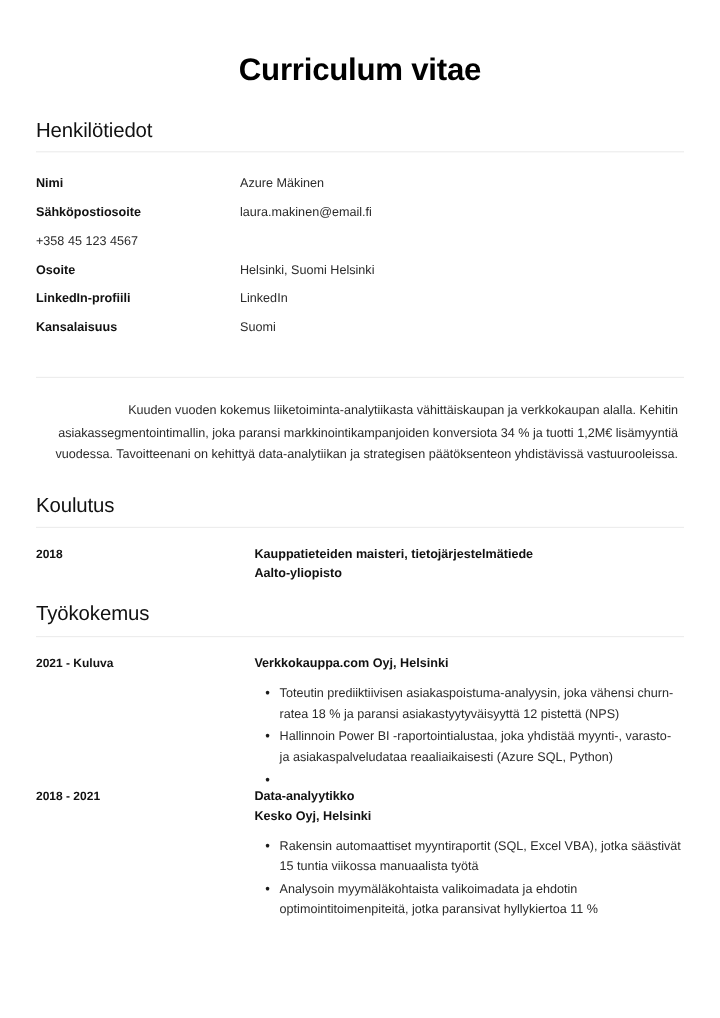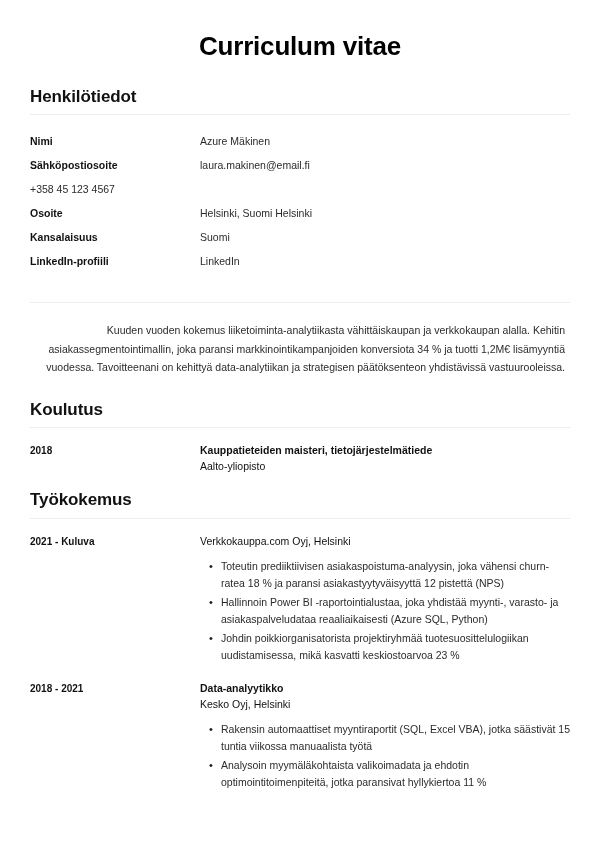--- a/index.html
+++ b/index.html
@@ -11,41 +11,41 @@
     width: 600px;
     height: 848px;
     font-family: "Liberation Sans", sans-serif;
     color: #1a1a1a;
     -webkit-font-smoothing: antialiased;
   }
   .page {
     width: 600px;
     height: 848px;
     box-sizing: border-box;
-    padding: 0 30px;
+    padding: 12px 30px;
     background: #ffffff;
     position: relative;
     overflow: hidden;
   }
   .doc-title {
     text-align: center;
     font-size: 26px;
     font-weight: bold;
     letter-spacing: -0.2px;
     color: #000000;
     margin: 0;
     padding-top: 31px;
     line-height: 1.2;
   }
   .section {
     margin-top: 0;
   }
   .section-heading {
     font-size: 17px;
-    font-weight: bold;
+    font-weight: normal;
     color: #111111;
     margin: 0;
     line-height: 1.25;
     letter-spacing: -0.1px;
   }
   .section-rule {
     height: 1px;
     background: #ededed;
     margin-top: 7px;
     width: 540px;
@@ -94,30 +94,31 @@
     flex: 0 0 170px;
     font-size: 10px;
     font-weight: bold;
     color: #111111;
     line-height: 1.5;
     padding-top: 1px;
   }
   .entry-body {
     flex: 1 1 auto;
     min-width: 0;
+    margin-left: 12px;
   }
   .entry-title {
     font-size: 10.5px;
     font-weight: bold;
     color: #111111;
     line-height: 1.55;
   }
   .entry-org {
     font-size: 10.5px;
-    font-weight: normal;
+    font-weight: bold;
     color: #111111;
     line-height: 1.55;
   }
   .entry-bullets {
     margin: 9px 0 0 0;
     padding-left: 21px;
     list-style: none;
   }
   .entry-bullets li {
     position: relative;
@@ -166,27 +167,27 @@
       <div class="detail-row">
         <div class="detail-value">+358 45 123 4567</div>
       </div>
 
       <div class="detail-row">
         <div class="detail-label">Osoite</div>
         <div class="detail-value">Helsinki, Suomi Helsinki</div>
       </div>
 
       <div class="detail-row">
+        <div class="detail-label">LinkedIn-profiili</div>
+        <div class="detail-value">LinkedIn</div>
+      </div>
+
+      <div class="detail-row">
         <div class="detail-label">Kansalaisuus</div>
         <div class="detail-value">Suomi</div>
-      </div>
-
-      <div class="detail-row">
-        <div class="detail-label">LinkedIn-profiili</div>
-        <div class="detail-value">LinkedIn</div>
       </div>
 
     </div>
   </div>
 
   <div class="spacer-md"></div>
 
   <div class="section">
     <div class="section-rule"></div>
     <div class="summary-block">
@@ -223,21 +224,20 @@
           <li>
             <span class="bullet-dot">•</span>
             <span>Toteutin prediiktiivisen asiakaspoistuma-analyysin, joka vähensi churn-ratea 18 % ja paransi asiakastyytyväisyyttä 12 pistettä (NPS)</span>
           </li>
           <li>
             <span class="bullet-dot">•</span>
             <span>Hallinnoin Power BI -raportointialustaa, joka yhdistää myynti-, varasto- ja asiakaspalveludataa reaaliaikaisesti (Azure SQL, Python)</span>
           </li>
           <li>
             <span class="bullet-dot">•</span>
-            <span>Johdin poikkiorganisatorista projektiryhmää tuotesuosittelulogiikan uudistamisessa, mikä kasvatti keskiostoarvoa 23 %</span>
           </li>
         </ul>
       </div>
     </div>
 
     <div class="entry">
       <div class="entry-date">2018 - 2021</div>
       <div class="entry-body">
         <div class="entry-title">Data-analyytikko</div>
         <div class="entry-org">Kesko Oyj, Helsinki</div>

